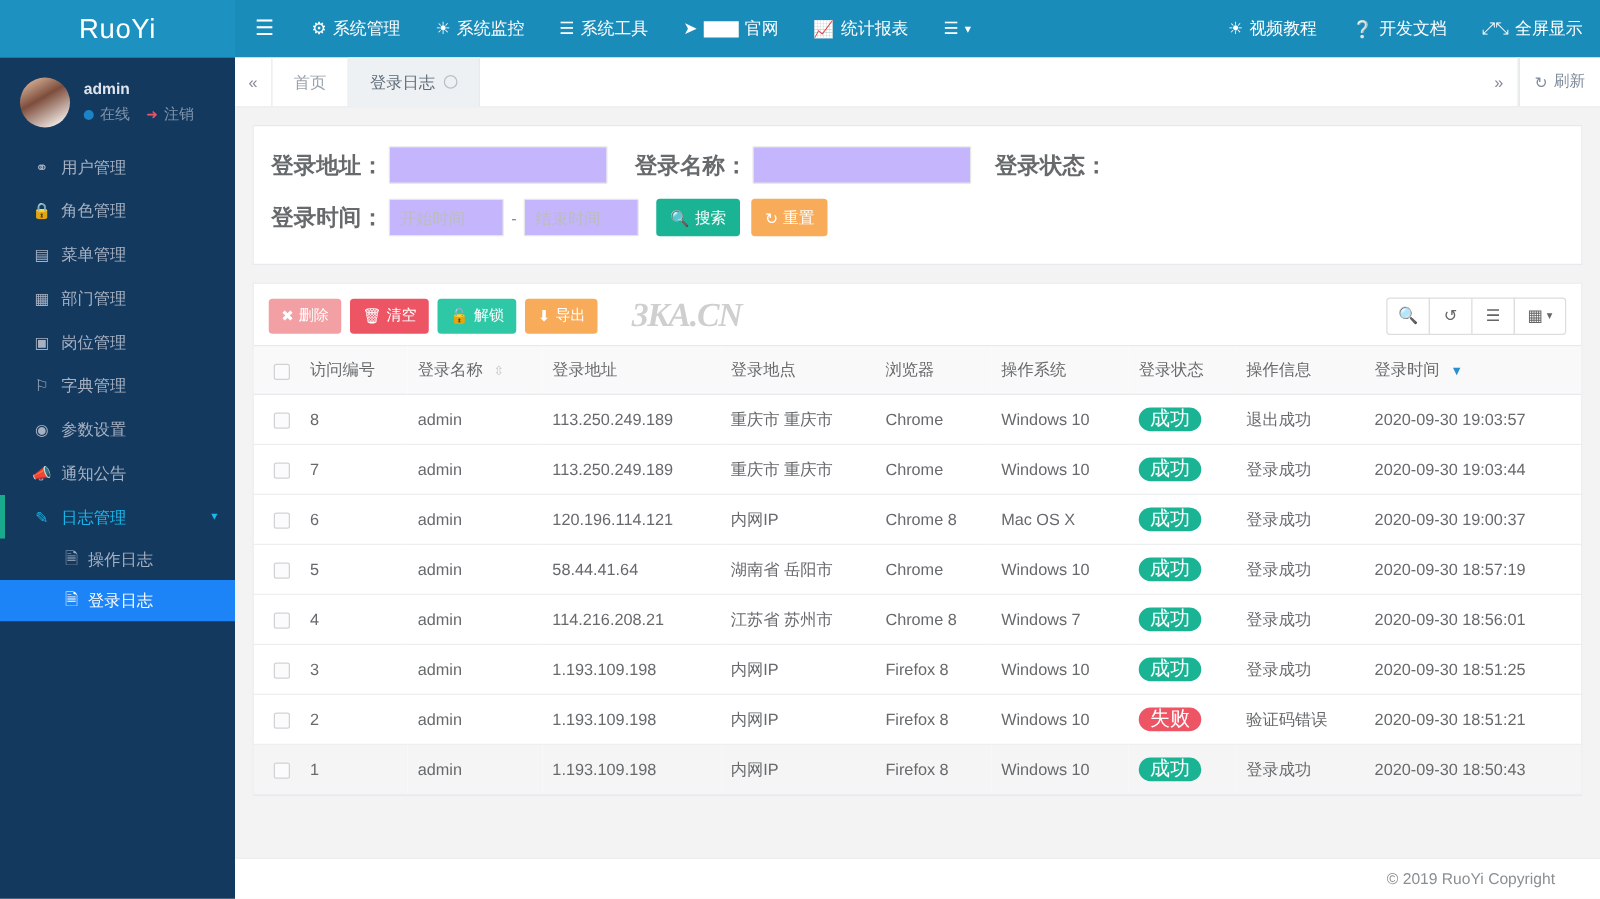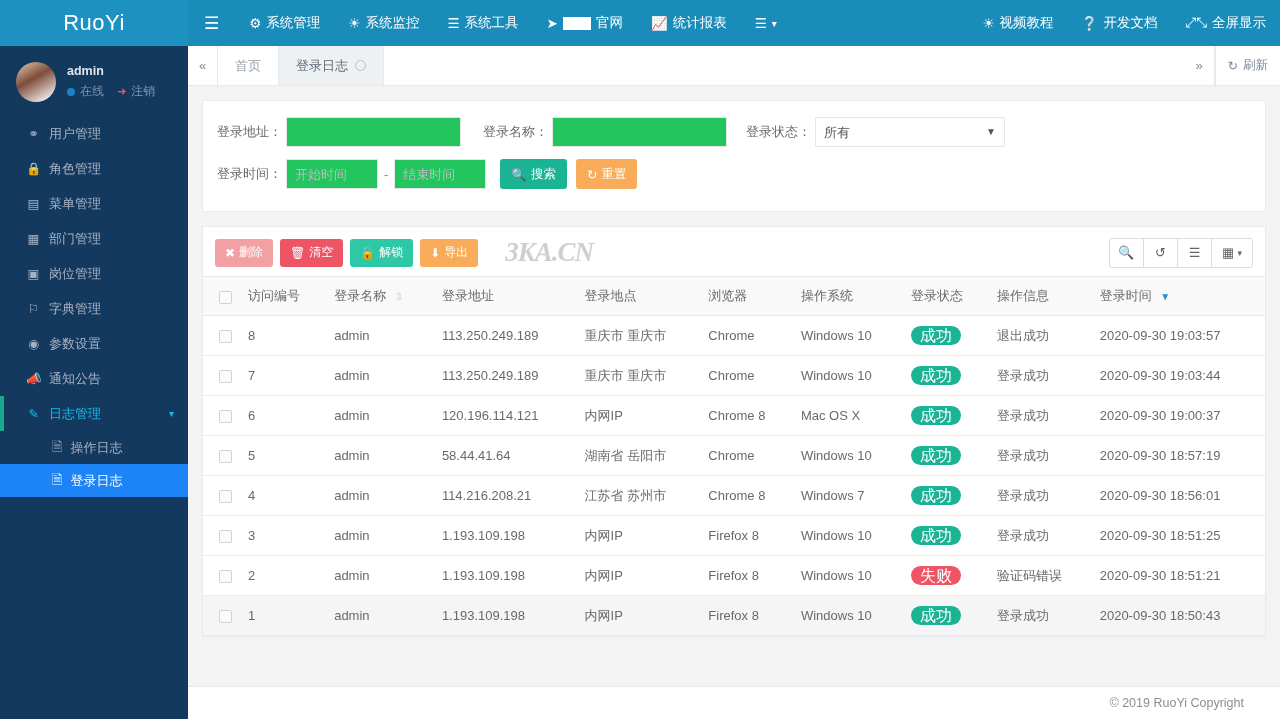--- a/index.html
+++ b/index.html
@@ -85,23 +85,23 @@
   .tab-right { margin-left:auto; display:flex; align-items:stretch; }
   .tab-refresh {
     padding:0 12px; display:flex; align-items:center; gap:5px;
     font-size:12.5px; color:#7f8c99; border-left:1px solid #e7eaec; cursor:pointer;
   }
   
   #content { position:absolute; top:86px; left:188px; width:1092px; height:600px; padding:14px 14px 0 14px; }
   .panel { background:#fff; border:1px solid #e7eaec; }
   #searchpanel { padding:16px 14px 10px 14px; }
   .frow { display:flex; align-items:center; margin-bottom:12px; }
-  .flabel { font-size:13px; color:#676a6c; white-space:nowrap; }
+  .flabel { font-size:18px; color:#676a6c; white-space:nowrap;font-weight:bold; }
   .inp {
-    height:30px; border:1px solid #e5e6e7; background:#22c55e; border-radius:1px;
+    height:30px; border:1px solid #e5e6e7; background:#c4b5fd; border-radius:1px;
     padding:0 8px; font-size:13px; color:#555; outline:none;
     font-family:"Liberation Sans",sans-serif;
   }
   .inp::placeholder { color:#bcbdbe; }
   .inp-addr { width:175px; margin-left:4px; }
   .inp-name { width:175px; margin-left:4px; }
   .sel {
     width:190px; height:30px; margin-left:4px; border:1px solid #e5e6e7; background:#fff;
     font-size:13px; color:#555; padding:0 8px; border-radius:1px;
     appearance:none; -webkit-appearance:none; outline:none;
@@ -317,26 +317,20 @@
 
 <div id="content">
 
   <div class="panel" id="searchpanel">
     <div class="frow">
       <span class="flabel">登录地址：</span>
       <input class="inp inp-addr" value="" style="">
       <span class="flabel" style="margin-left:22px">登录名称：</span>
       <input class="inp inp-name" value="" style="">
       <span class="flabel" style="margin-left:19px">登录状态：</span>
-      <span class="selwrap">
-        <select class="sel">
-          <option>所有</option>
-        </select>
-        <span class="arr">▼</span>
-      </span>
     </div>
     <div class="frow">
       <span class="flabel">登录时间：</span>
       <input class="inp inp-time" placeholder="开始时间" style="">
       <span class="dash">-</span>
       <input class="inp inp-time" style="margin-left: 0px;" placeholder="结束时间">
       <button class="btn btn-search">
         <span>🔍</span>
         <span>搜索</span>
       </button>

